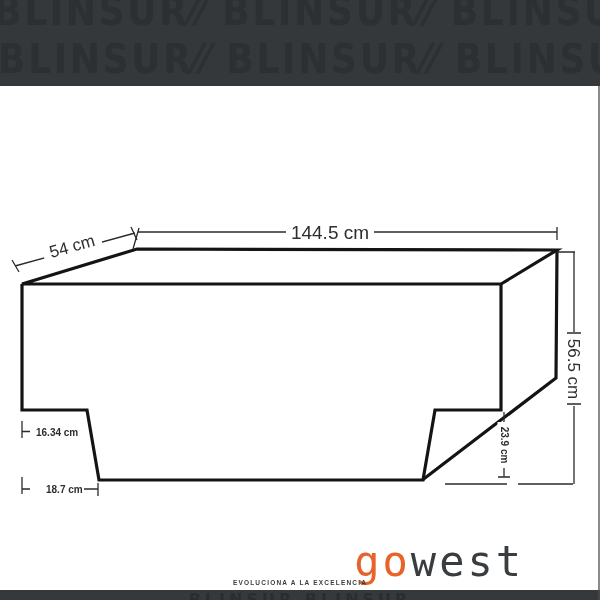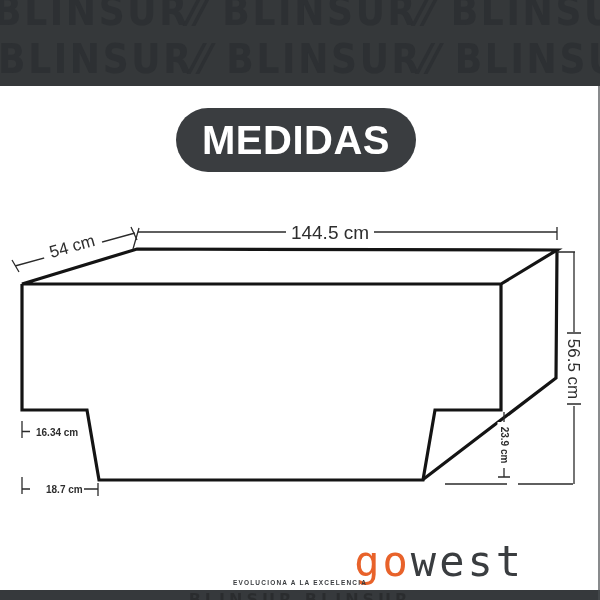--- a/index.html
+++ b/index.html
@@ -66,23 +66,20 @@
 </head>
 <body>
 
 <div class="page">
 
   <div class="banner">
     <div class="wm row1">BLINSUR⁄⁄ BLINSUR⁄⁄ BLINSUR⁄⁄ BLINSUR⁄⁄</div>
     <div class="wm row2">BLINSUR⁄⁄ BLINSUR⁄⁄ BLINSUR⁄⁄ BLINSUR⁄⁄</div>
   </div>
 
-  <div class="pill">
-    <span class="pill-text">MEDIDAS</span>
-  </div>
 
   <svg class="diagram" width="600" height="600" viewBox="0 0 600 600">
 
     <path class="thick" d="M137,249 L557,250 L501,284 L22,284 Z"></path>
 
     <path class="thick" d="M22,284 L22,410 L87,410 L99,480 L423,480 L435,410 L501,410 L501,284"></path>
 
     <path class="thick" d="M557,250 L556,378 L423,479.5"></path>
 
     <path class="thin" d="M138,232 L557,232 M133,249 L139,228 M557,227 L557,240"></path>

